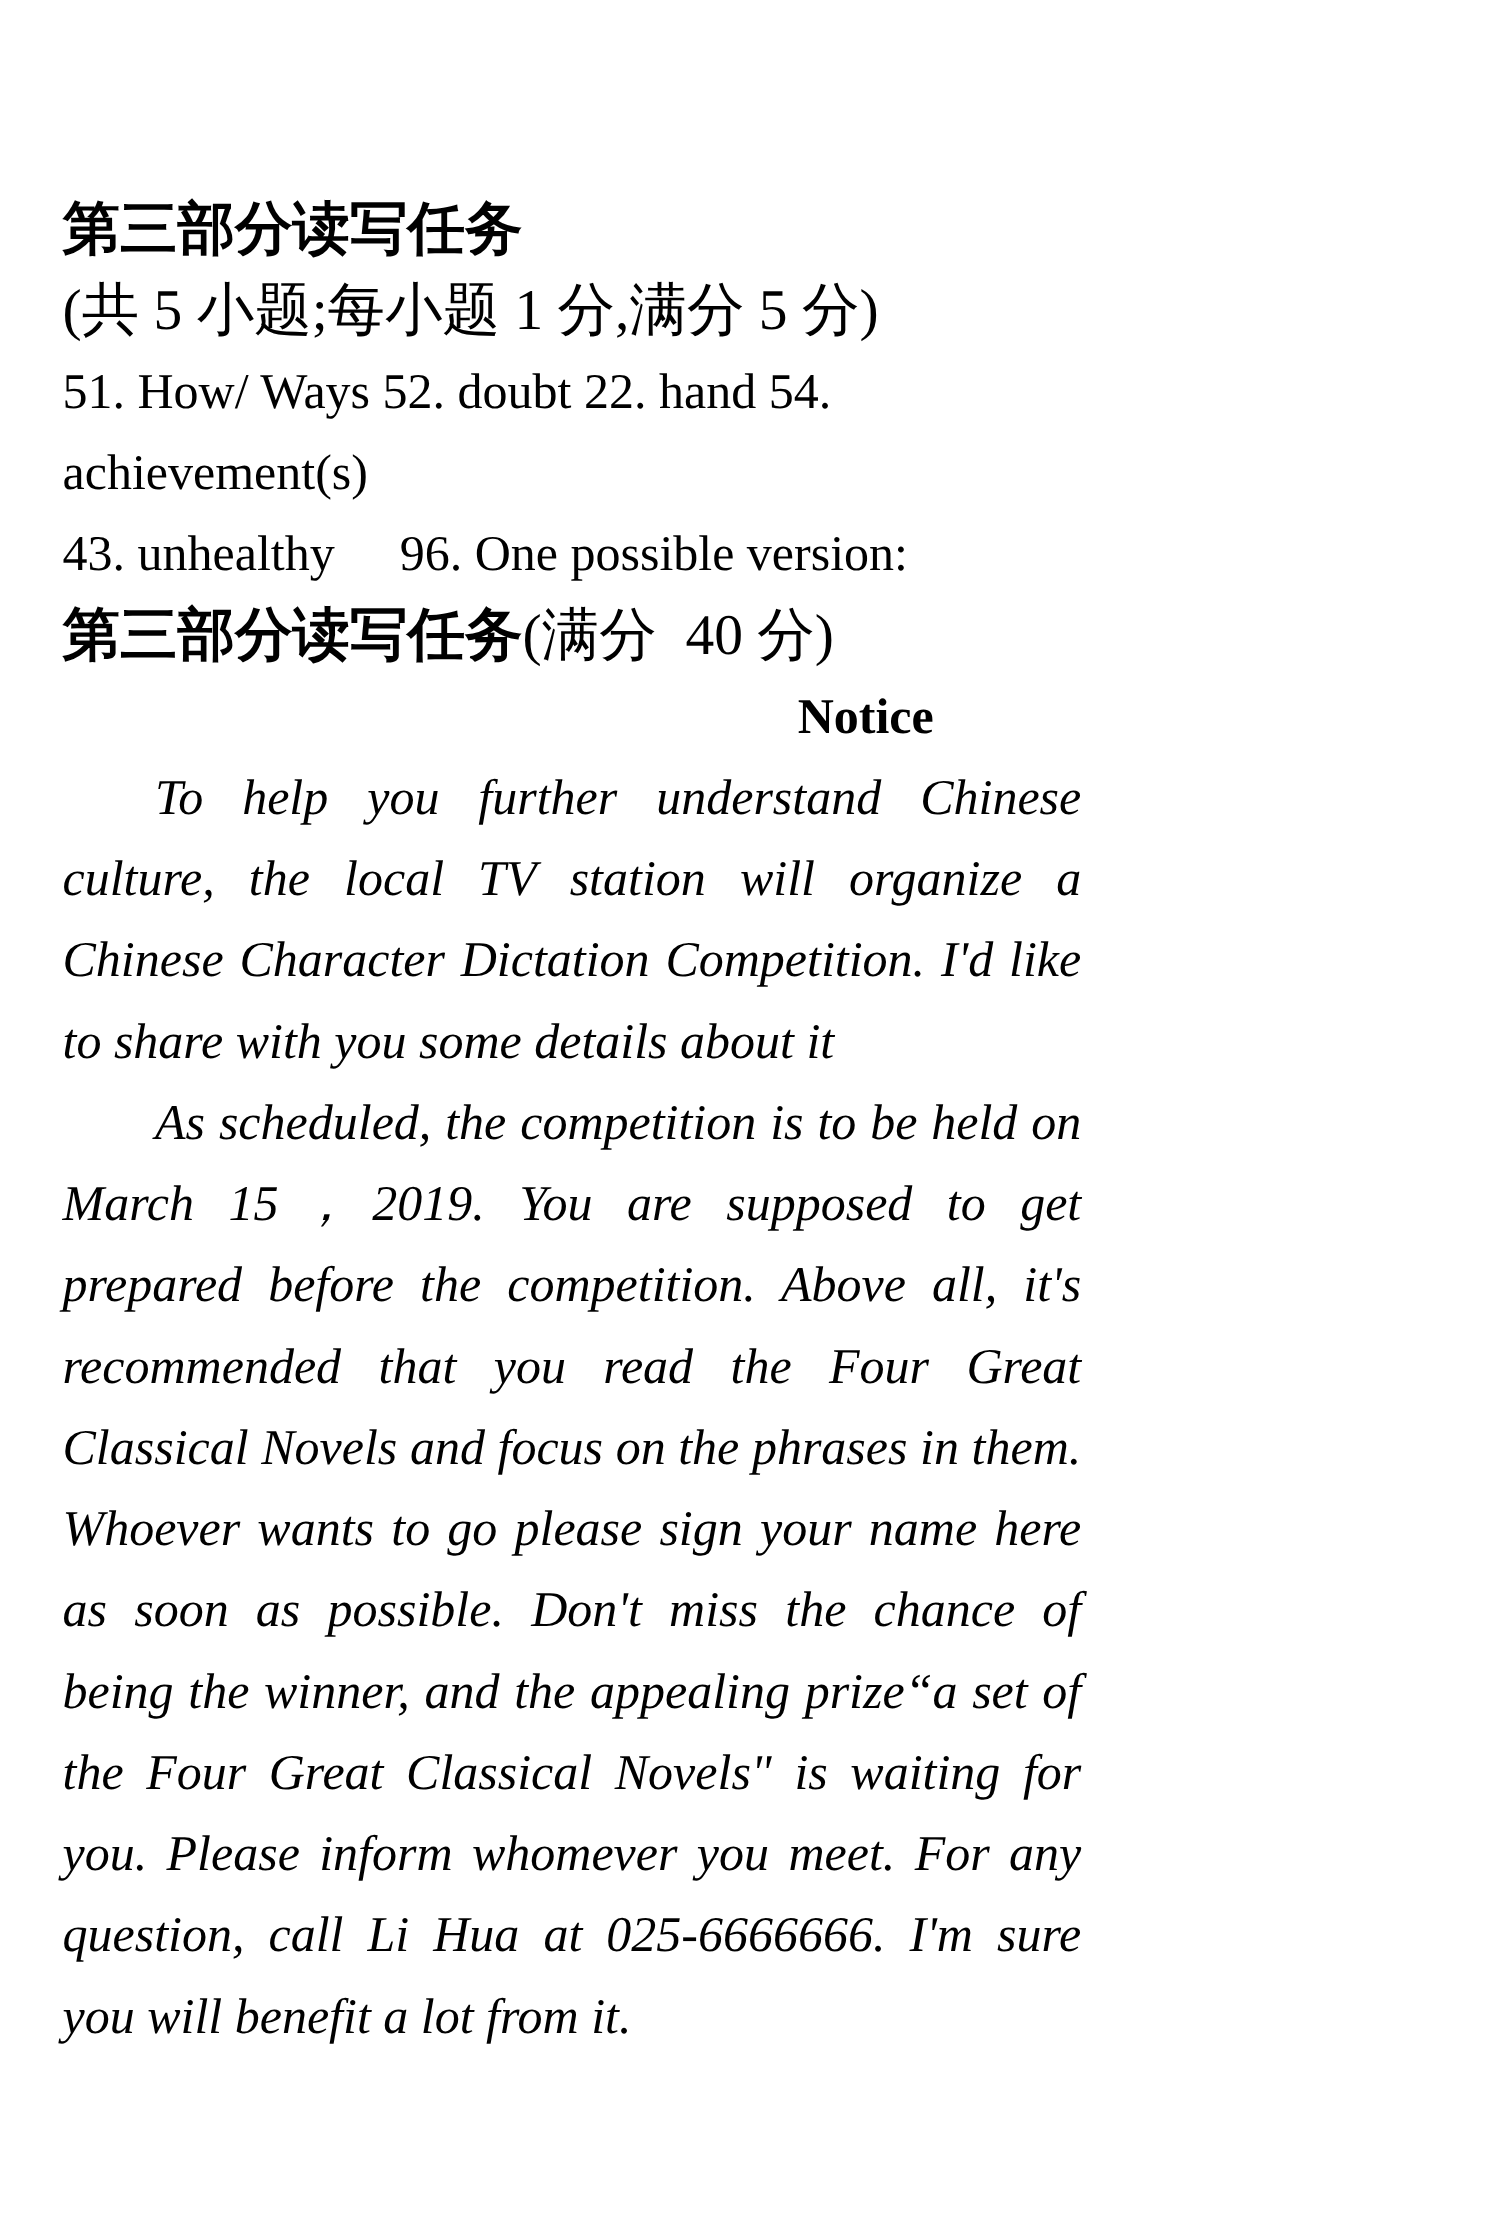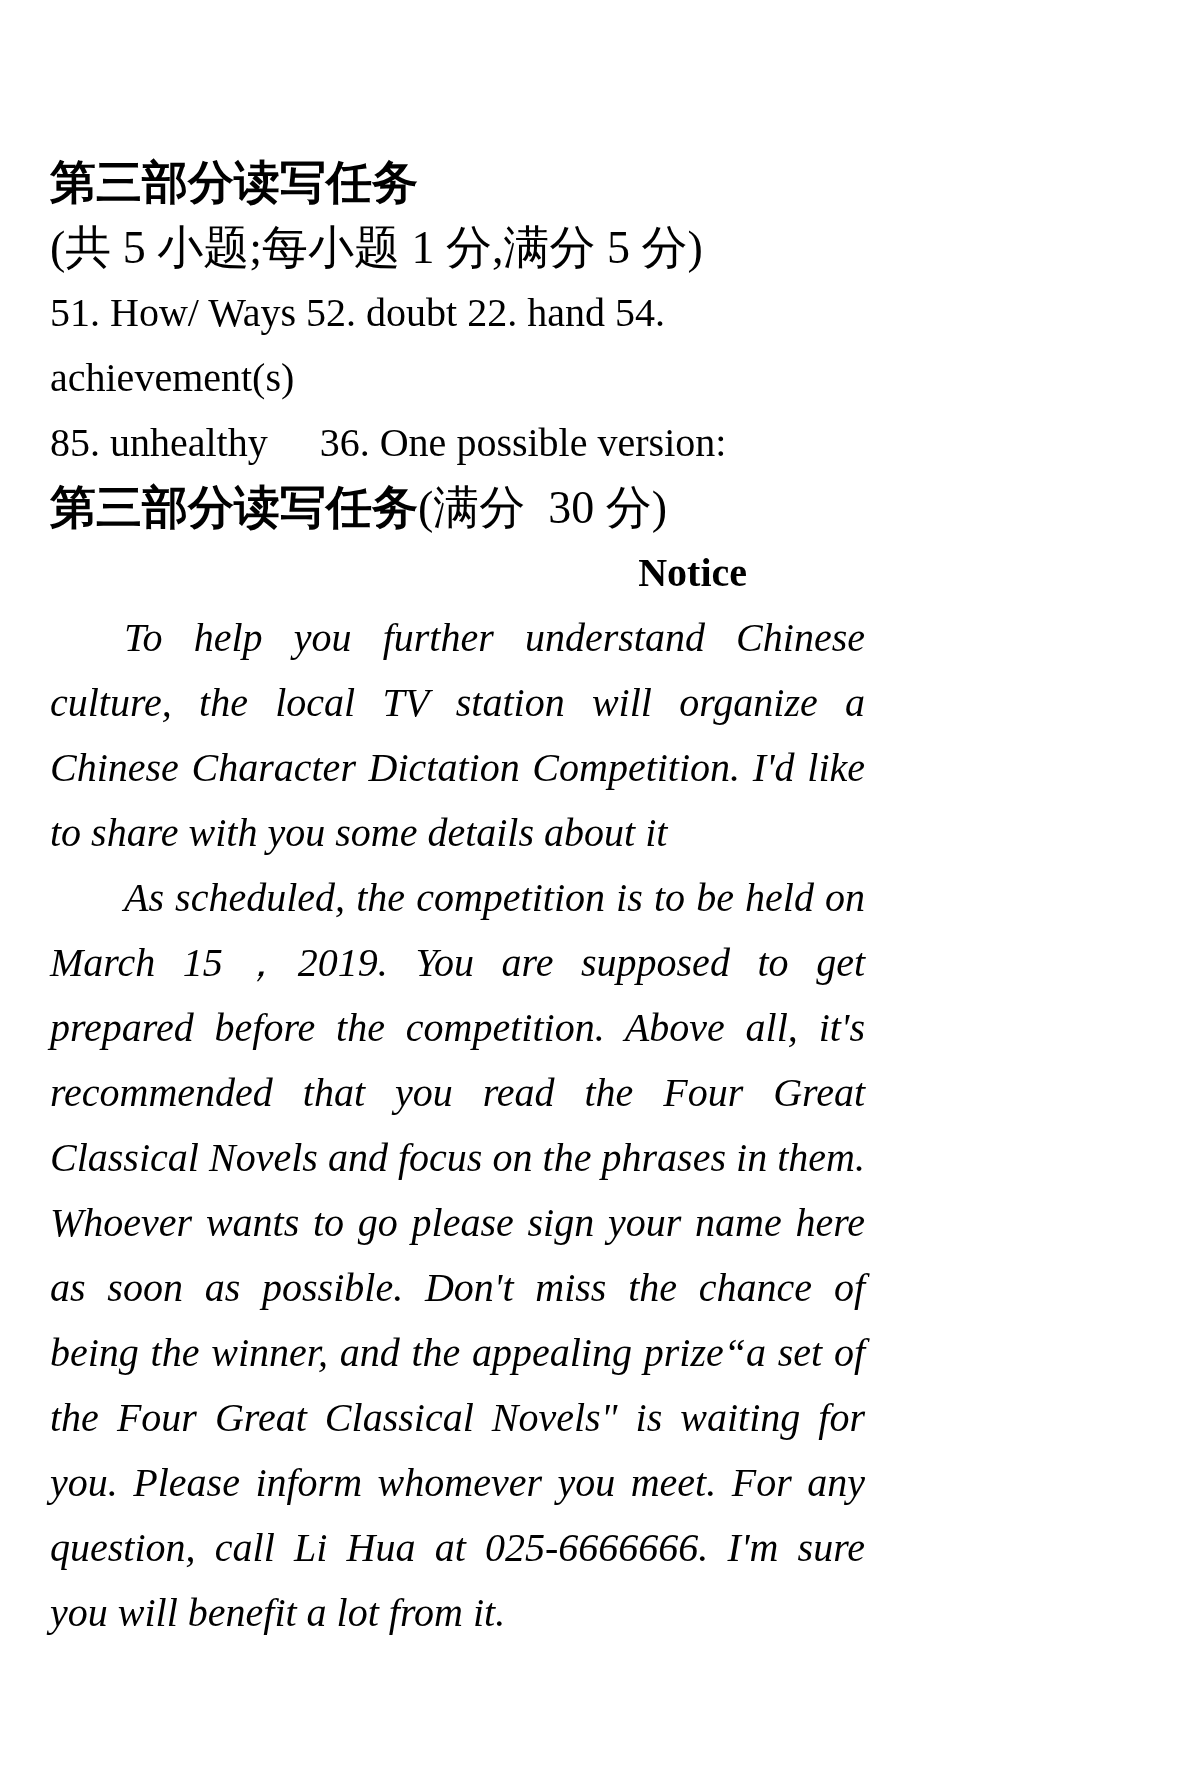--- a/index.html
+++ b/index.html
@@ -46,23 +46,23 @@
 </style>
 </head>
 <body>
 
 <div class="page">
 
   <h2 class="heading"><span class="hbold">第三部分读写任务</span><span class="hparen">(共 5 小题;每小题 1 分,满分 5 分)</span></h2>
 
   <p class="line">51. How/ Ways 52. doubt 22. hand 54. achievement(s)</p>
 
-  <p class="line"><span>85. unhealthy</span><span class="spacer"></span><span>36. One possible version:</span></p>
+  <p class="line"><span>43. unhealthy</span><span class="spacer"></span><span>96. One possible version:</span></p>
 
-  <h2 class="heading"><span class="hbold">第三部分读写任务</span><span class="hparen">(满分  30 分)</span></h2>
+  <h2 class="heading"><span class="hbold">第三部分读写任务</span><span class="hparen">(满分  40 分)</span></h2>
 
   <div class="notice-title">Notice</div>
 
 
   <p class="para">To help you further understand Chinese culture, the local TV station will organize a Chinese Character Dictation Competition. I'd like to share with you some details about it</p>
 
   <p class="para">As scheduled, the competition is to be held on March 15，2019. You are supposed to get prepared before the competition. Above all, it's recommended that you read the Four Great Classical Novels and focus on the phrases in them. Whoever wants to go please sign your name here as soon as possible. Don't miss the chance of being the winner, and the appealing prize“a set of the Four Great Classical Novels" is waiting for you. Please inform whomever you meet. For any question, call Li Hua at 025-6666666. I'm sure you will benefit a lot from it.</p>
 
 </div>
 

